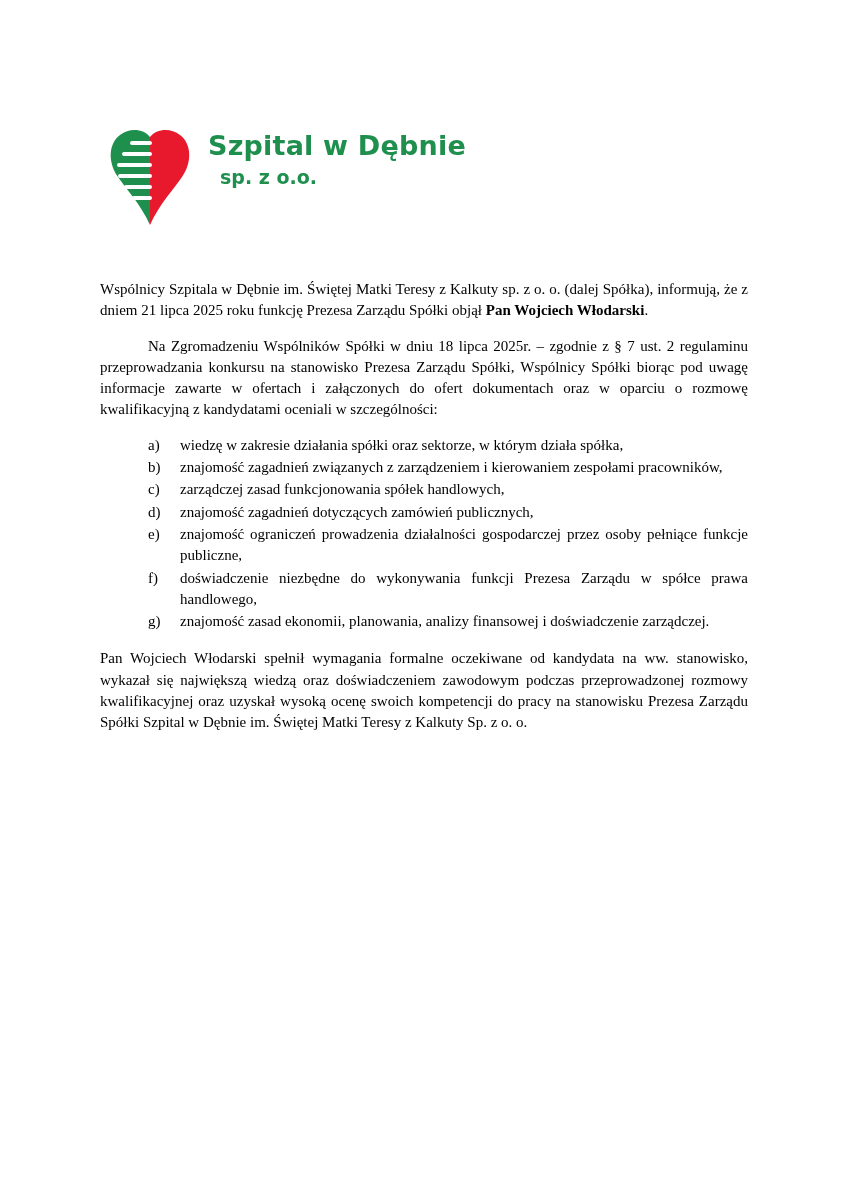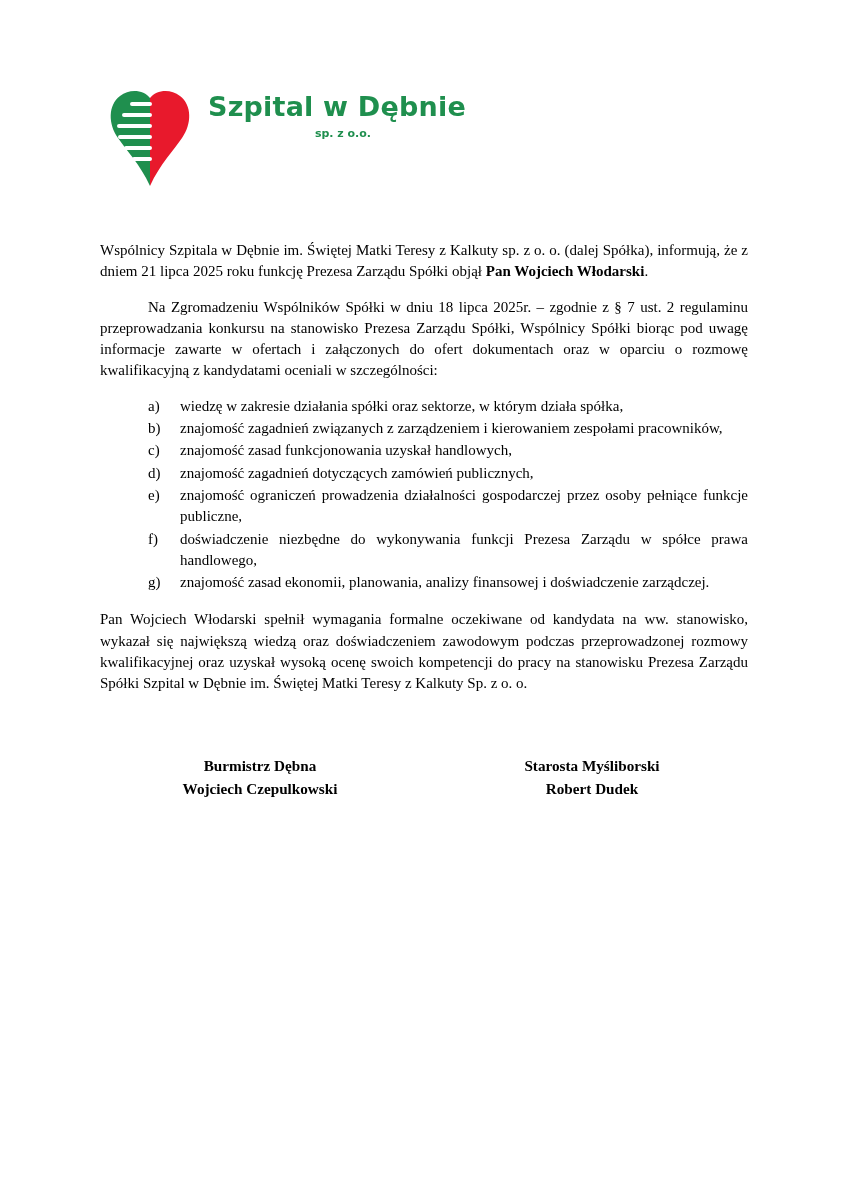--- a/index.html
+++ b/index.html
@@ -12,20 +12,21 @@
     height: 1200px;
     font-family: "Liberation Serif", serif;
     color: #000000;
     position: relative;
     overflow: hidden;
   }
   .page {
     position: absolute;
     inset: 0;
     background: #ffffff;
+    margin-top: 39px;
   }
 
   
   .letterhead {
     position: absolute;
     left: 100px;
     top: 88px;
     width: 420px;
     height: 110px;
   }
@@ -51,27 +52,26 @@
     white-space: nowrap;
   }
   .logo-line2 {
     font-size: 17px;
     font-weight: bold;
     line-height: 1.25;
     margin-top: 2px;
     white-space: nowrap;
   }
   .logo-line3 {
-    font-size: 11px;
+    font-size: 19px;
     font-weight: bold;
     line-height: 1.25;
     margin-top: 5px;
     margin-left: 12px;
     white-space: nowrap;
-    text-align: center;
   }
 
   
   .content {
     position: absolute;
     left: 100px;
     top: 240px;
     width: 648px;
     font-size: 15px;
     line-height: 1.42;
@@ -175,21 +175,21 @@
       <li>
         <span class="marker">a)</span>
         <span class="item-text">wiedzę w zakresie działania spółki oraz sektorze, w którym działa spółka,</span>
       </li>
       <li>
         <span class="marker">b)</span>
         <span class="item-text">znajomość zagadnień związanych z zarządzeniem i kierowaniem zespołami pracowników,</span>
       </li>
       <li>
         <span class="marker">c)</span>
-        <span class="item-text">znajomość zasad funkcjonowania uzyskał handlowych,</span>
+        <span class="item-text">zarządczej zasad funkcjonowania spółek handlowych,</span>
       </li>
       <li>
         <span class="marker">d)</span>
         <span class="item-text">znajomość zagadnień dotyczących zamówień publicznych,</span>
       </li>
       <li>
         <span class="marker">e)</span>
         <span class="item-text">znajomość ograniczeń prowadzenia działalności gospodarczej przez osoby pełniące funkcje publiczne,</span>
       </li>
       <li>
@@ -201,24 +201,14 @@
         <span class="item-text">znajomość zasad ekonomii, planowania, analizy finansowej i doświadczenie zarządczej.</span>
       </li>
     </ol>
 
     <p class="para last-block">Pan Wojciech Włodarski spełnił wymagania formalne oczekiwane od kandydata na ww. stanowisko, wykazał się największą wiedzą oraz doświadczeniem zawodowym podczas przeprowadzonej rozmowy kwalifikacyjnej oraz uzyskał wysoką ocenę swoich kompetencji do pracy na stanowisku Prezesa Zarządu Spółki Szpital w Dębnie im. Świętej Matki Teresy z Kalkuty Sp. z o. o.</p>
   </div>
 
   <div class="signers-entity">
   </div>
 
-  <div class="signatures">
-    <div class="sig-col left">
-      <div>Burmistrz Dębna</div>
-      <div>Wojciech Czepulkowski</div>
-    </div>
-    <div class="sig-col right">
-      <div>Starosta Myśliborski</div>
-      <div>Robert Dudek</div>
-    </div>
-  </div>
 
 </div>
 
 </body></html>

